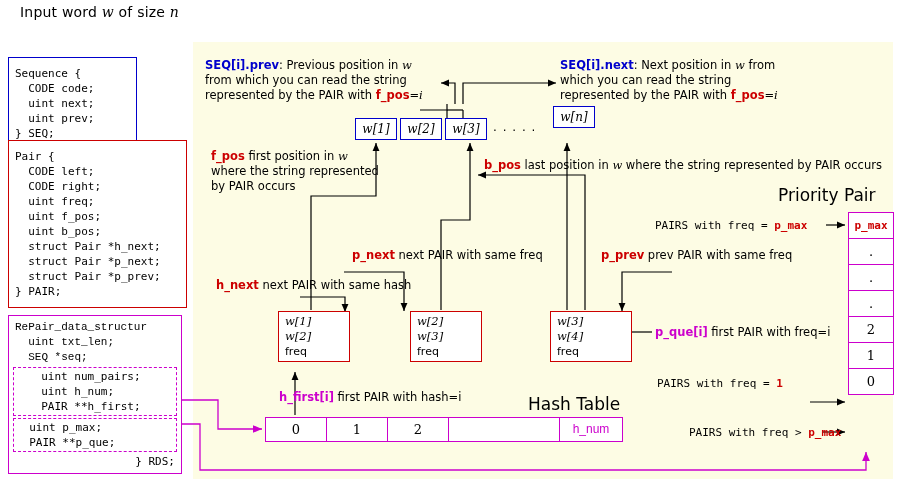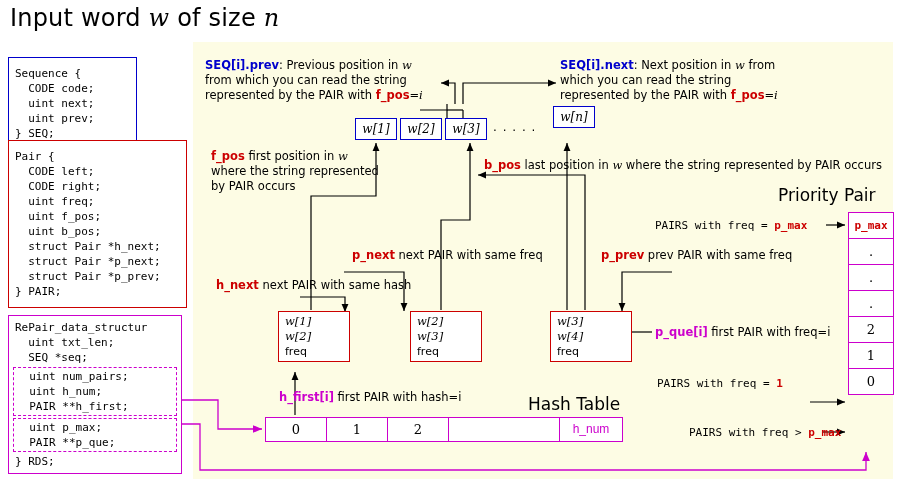--- a/index.html
+++ b/index.html
@@ -6,21 +6,21 @@
   body{
     width:900px;height:483px;
     background:#ffffff;
     font-family:"DejaVu Sans", sans-serif;
     font-size:12px;
     color:#000;
     position:relative;
     overflow:hidden;
   }
   .abs{position:absolute;}
-  #title{left:10px;top:4px;font-size:24px;letter-spacing:.2px;}
+  #title{left:20px;top:4px;font-size:14px;letter-spacing:.2px;}
   .it{font-style:italic;font-family:"DejaVu Serif",serif;}
 
   
   #panel{
     left:193px;top:42px;width:700px;height:437px;
     background:#fdfce4;
   }
 
   
   .codebox{
@@ -136,29 +136,29 @@
   CODE right;
   uint freq;
   uint f_pos;
   uint b_pos;
   struct Pair *h_next;
   struct Pair *p_next;
   struct Pair *p_prev;
 } PAIR;</div>
 
 <div class="abs" id="rdsbox" style="border:1.5px solid #cc00cc;background:#fff;width:172px;">
-  <div class="codebox" style="padding:4px 6px 0 6px;border:none;">RePair_data_structur
+  <div class="codebox" style="padding:4px 6px 0 6px;border:none;font-family:Liberation Mono, monospace;">RePair_data_structur
   uint txt_len;
   SEQ *seq;</div>
-  <div class="codebox" style="border:1px dashed #cc00cc;margin:2px 4px;padding:1px 2px;">  uint num_pairs;
+  <div class="codebox" style="border:1px dashed #cc00cc;margin:2px 4px;padding:1px 14px;">  uint num_pairs;
   uint h_num;
   PAIR **h_first;</div>
   <div class="codebox" style="border:1px dashed #cc00cc;margin:2px 4px;padding:1px 2px;">  uint p_max;
   PAIR **p_que;</div>
-  <div class="codebox" style="padding:0 6px 4px 6px;border:none;">} RDS;</div>
+  <div class="codebox" style="padding:0 6px 4px 6px;border:none;text-align:right;">} RDS;</div>
 </div>
 
 <div class="abs lbl" style="left:205px;top:58px;width:250px;">
   <span class="bold blue">SEQ[i].prev</span><span>: Previous position in </span><span class="it">w</span><br>
   <span>from which you can read the string</span><br>
   <span>represented by the PAIR with </span><span class="bold red">f_pos</span><span class="it">=i</span>
 </div>
 
 <div class="abs lbl" style="left:560px;top:58px;width:250px;">
   <span class="bold blue">SEQ[i].next</span><span>: Next position in </span><span class="it">w</span><span> from</span><br>

